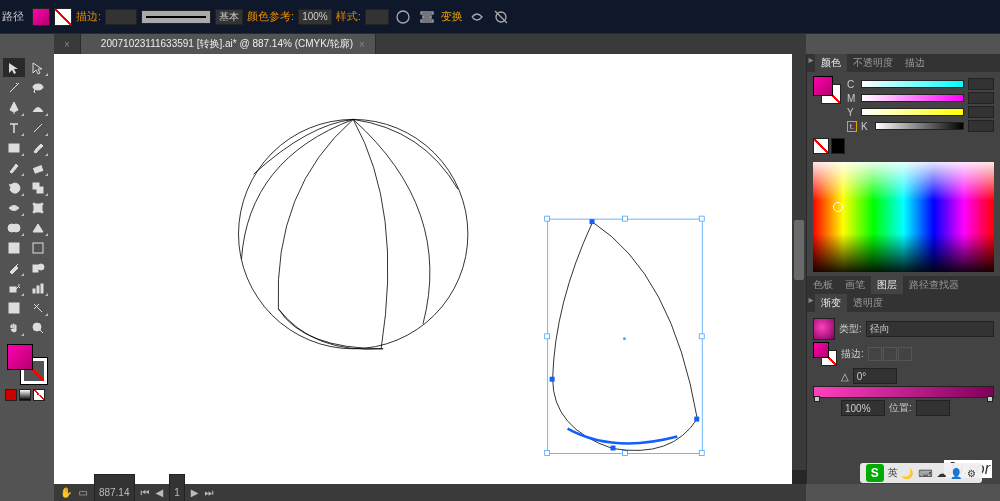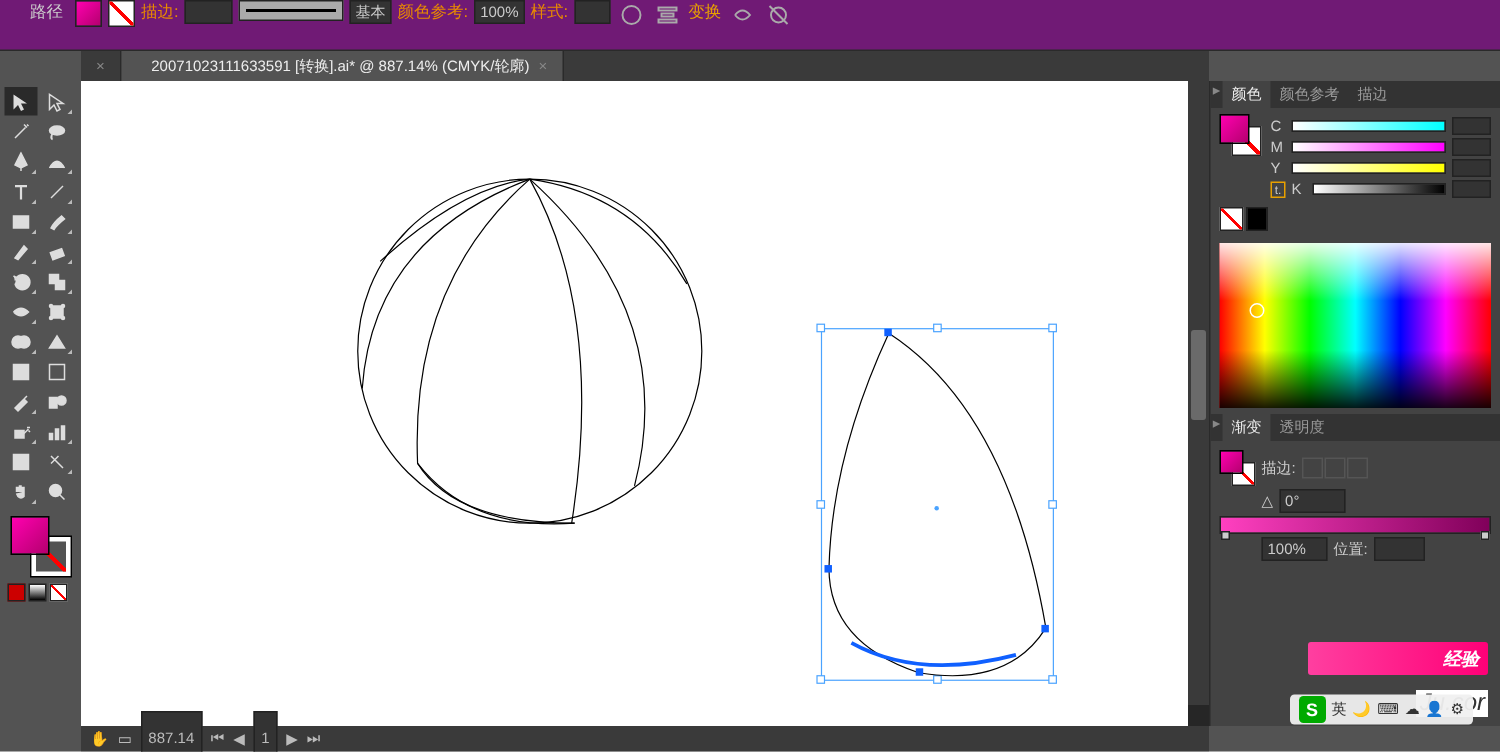--- a/index.html
+++ b/index.html
@@ -1,17 +1,17 @@
 <!DOCTYPE html>
 <html><head>
 <meta charset="utf-8">
 <style>
 * { margin: 0; padding: 0; box-sizing: border-box; user-select: none; }
 body { width: 1000px; height: 501px; background: #535353; font-family: "Microsoft YaHei", sans-serif; font-size: 10px; color: #ccc; overflow: hidden; position: relative; }
-.topbar { height: 34px; background: #701a75; border-bottom: 1px solid #2a2a2a; display: flex; padding: 0 20px; gap: 4px; }
+.topbar { height: 34px; background: #0f172a; border-bottom: 1px solid #2a2a2a; display: flex; align-items: center; padding: 0 2px; gap: 4px; }
 .topbar .lbl { color: #ccc; font-size: 11px; margin-right: 4px; }
 .sw { width: 18px; height: 18px; border: 1px solid #222; display: inline-block; }
 .sw.magenta { background: linear-gradient(135deg,#ff00b0,#b4006e); }
 .sw.none { background: #fff; position: relative; }
 .sw.none:after { content:""; position:absolute; left:0; top:0; right:0; bottom:0; background: linear-gradient(to top right, transparent 45%, red 45%, red 55%, transparent 55%); }
 .ptlbl { color: #e88a00; font-size: 11px; }
 .ptbox { width: 32px; height: 16px; background: #333; border: 1px solid #222; display:flex; align-items:center; justify-content:flex-end; padding-right:2px; font-size:9px; }
 .stroke-profile { width: 70px; height: 14px; background: #aaa; border: 1px solid #222; position: relative; }
 .stroke-profile:before { content:""; position:absolute; left:4px; right:4px; top:50%; height:2px; background:#000; transform:translateY(-50%); }
 .dropdown { background:#333; border:1px solid #222; height:16px; padding:0 3px; display:flex; align-items:center; font-size:10px; }
@@ -369,21 +369,21 @@
         </g>
       </svg>
     </div>
     <div class="scroll-v"></div>
   </div>
 
   <div class="panels">
     <div class="panel-tabs">
       <div style="width:8px;text-align:center;color:#888">▸</div>
       <div class="ptab active">颜色</div>
-      <div class="ptab">颜色参考</div>
+      <div class="ptab">不透明度</div>
       <div class="ptab">描边</div>
     </div>
     <div class="color-panel">
       <div style="display:flex; gap:6px;">
         <div style="position:relative;width:28px;height:28px">
           <div style="position:absolute;right:0;bottom:0;width:20px;height:20px;" class="none-sw"></div>
           <div style="position:absolute;left:0;top:0;width:20px;height:20px;background:linear-gradient(135deg,#ff00b0,#b4006e);border:1px solid #000"></div>
         </div>
         <div style="flex:1">
           <div class="crow">
@@ -411,27 +411,38 @@
       </div>
       <div style="display:flex;gap:2px;margin-top:4px">
           <div class="none-sw"></div>
           <div style="width:14px;height:16px;background:#000;border:1px solid #222"></div>
         </div>
     </div>
     <div class="spectrum">
         <div class="circ"></div>
       </div>
 
+    <div class="panel-tabs">
+      <div class="ptab">色板</div>
+      <div class="ptab">画笔</div>
+      <div class="ptab active">图层</div>
+      <div class="ptab">路径查找器</div>
+    </div>
 
     <div class="panel-tabs">
       <div style="width:8px;text-align:center;color:#888">▸</div>
       <div class="ptab active">渐变</div>
       <div class="ptab">透明度</div>
     </div>
     <div class="grad-panel">
+      <div class="row">
+        <div class="grad-preview"></div>
+        <span>类型:</span>
+        <div class="dropdown" style="flex:1">径向</div>
+      </div>
       <div class="row">
         <div style="position:relative;width:24px;height:24px">
           <div class="none-sw" style="position:absolute;right:0;bottom:0;width:16px;height:16px"></div>
           <div style="position:absolute;left:0;top:0;width:16px;height:16px;background:linear-gradient(135deg,#ff00b0,#b4006e);border:1px solid #000"></div>
         </div>
         <span>描边:</span>
         <div style="display:flex;gap:1px">
             <div style="width:14px;height:14px;border:1px solid #555"></div>
             <div style="width:14px;height:14px;border:1px solid #555"></div>
             <div style="width:14px;height:14px;border:1px solid #555"></div>
@@ -449,21 +460,20 @@
           </div>
         </div>
       <div class="row">
         <span style="width:24px"></span>
         <div class="dropdown" style="width:44px">100%</div>
         <span>位置:</span>
         <div class="dropdown" style="width:34px"></div>
       </div>
     </div>
     <div class="footer-w">
-      <div class="watermark">经验</div>
       <div class="url">Ju.cor</div>
     </div>
   </div>
 </div>
 
 <div class="status">
   <span>✋</span>
   <span>▭</span>
   <span class="zoom">887.14</span>
   <span>⏮</span>

